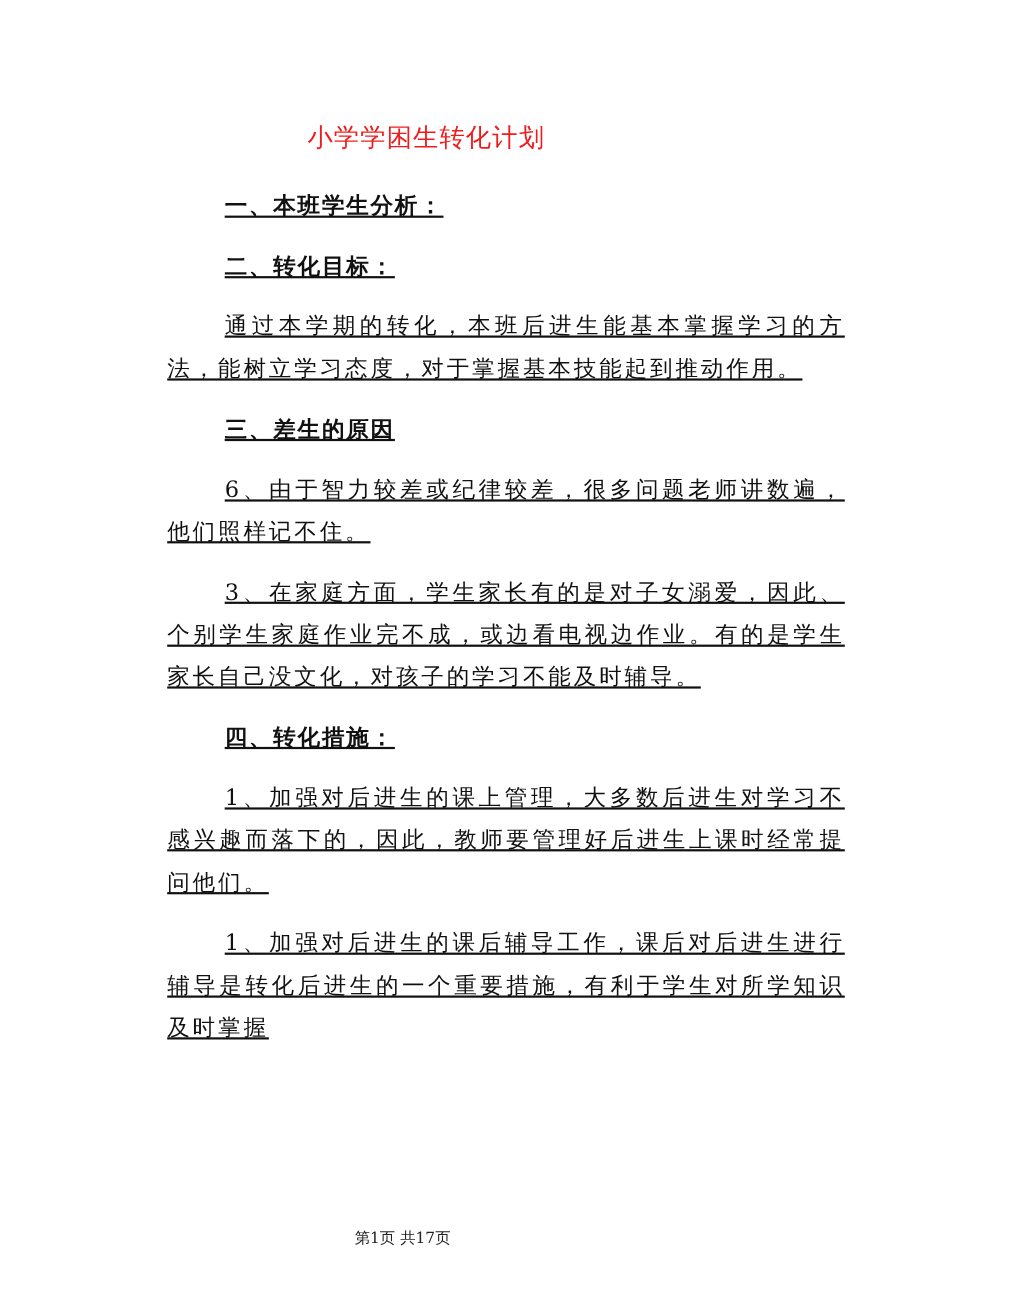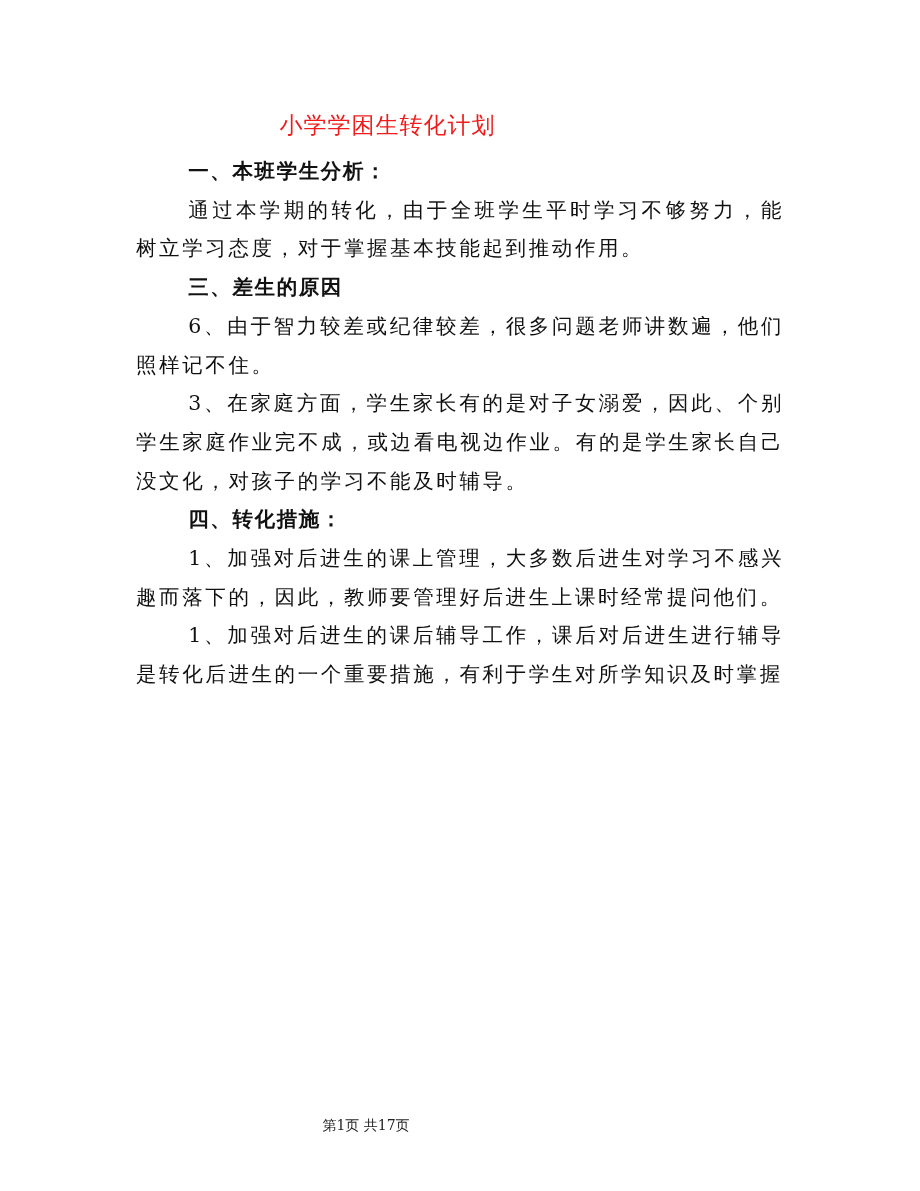--- a/index.html
+++ b/index.html
@@ -33,24 +33,25 @@
     .body-text {
       position: absolute;
       left: 136px;
       top: 152px;
       width: 648px;
       font-size: 20.5px;
       line-height: 38.7px;
       letter-spacing: 2.6px;
     }
     .para {
-      margin: 0;
+      margin: 16px;
       text-indent: 2.55em;
       text-align: justify;
       text-align-last: left;
+      text-decoration: underline;
     }
     .heading {
       font-weight: bold;
       letter-spacing: 1.6px;
     }
     .bold-line {
       font-weight: bold;
       letter-spacing: 1.3px;
     }
     .blank {
@@ -74,21 +75,22 @@
 <body>
 
 <div class="page">
 
   <div class="title">小学学困生转化计划</div>
 
   <div class="body-text">
 
     <p class="para heading">一、本班学生分析：</p>
 
-    <p class="para">通过本学期的转化，由于全班学生平时学习不够努力，能树立学习态度，对于掌握基本技能起到推动作用。</p>
+    <p class="para heading">二、转化目标：</p>
+    <p class="para">通过本学期的转化，本班后进生能基本掌握学习的方法，能树立学习态度，对于掌握基本技能起到推动作用。</p>
 
     <p class="para heading">三、差生的原因</p>
     <p class="para">6、由于智力较差或纪律较差，很多问题老师讲数遍，他们照样记不住。</p>
     <p class="para">3、在家庭方面，学生家长有的是对子女溺爱，因此、个别学生家庭作业完不成，或边看电视边作业。有的是学生家长自己没文化，对孩子的学习不能及时辅导。</p>
 
     <p class="para heading">四、转化措施：</p>
     <p class="para">1、加强对后进生的课上管理，大多数后进生对学习不感兴趣而落下的，因此，教师要管理好后进生上课时经常提问他们。</p>
     <p class="para">1、加强对后进生的课后辅导工作，课后对后进生进行辅导是转化后进生的一个重要措施，有利于学生对所学知识及时掌握</p>
 
   </div>

